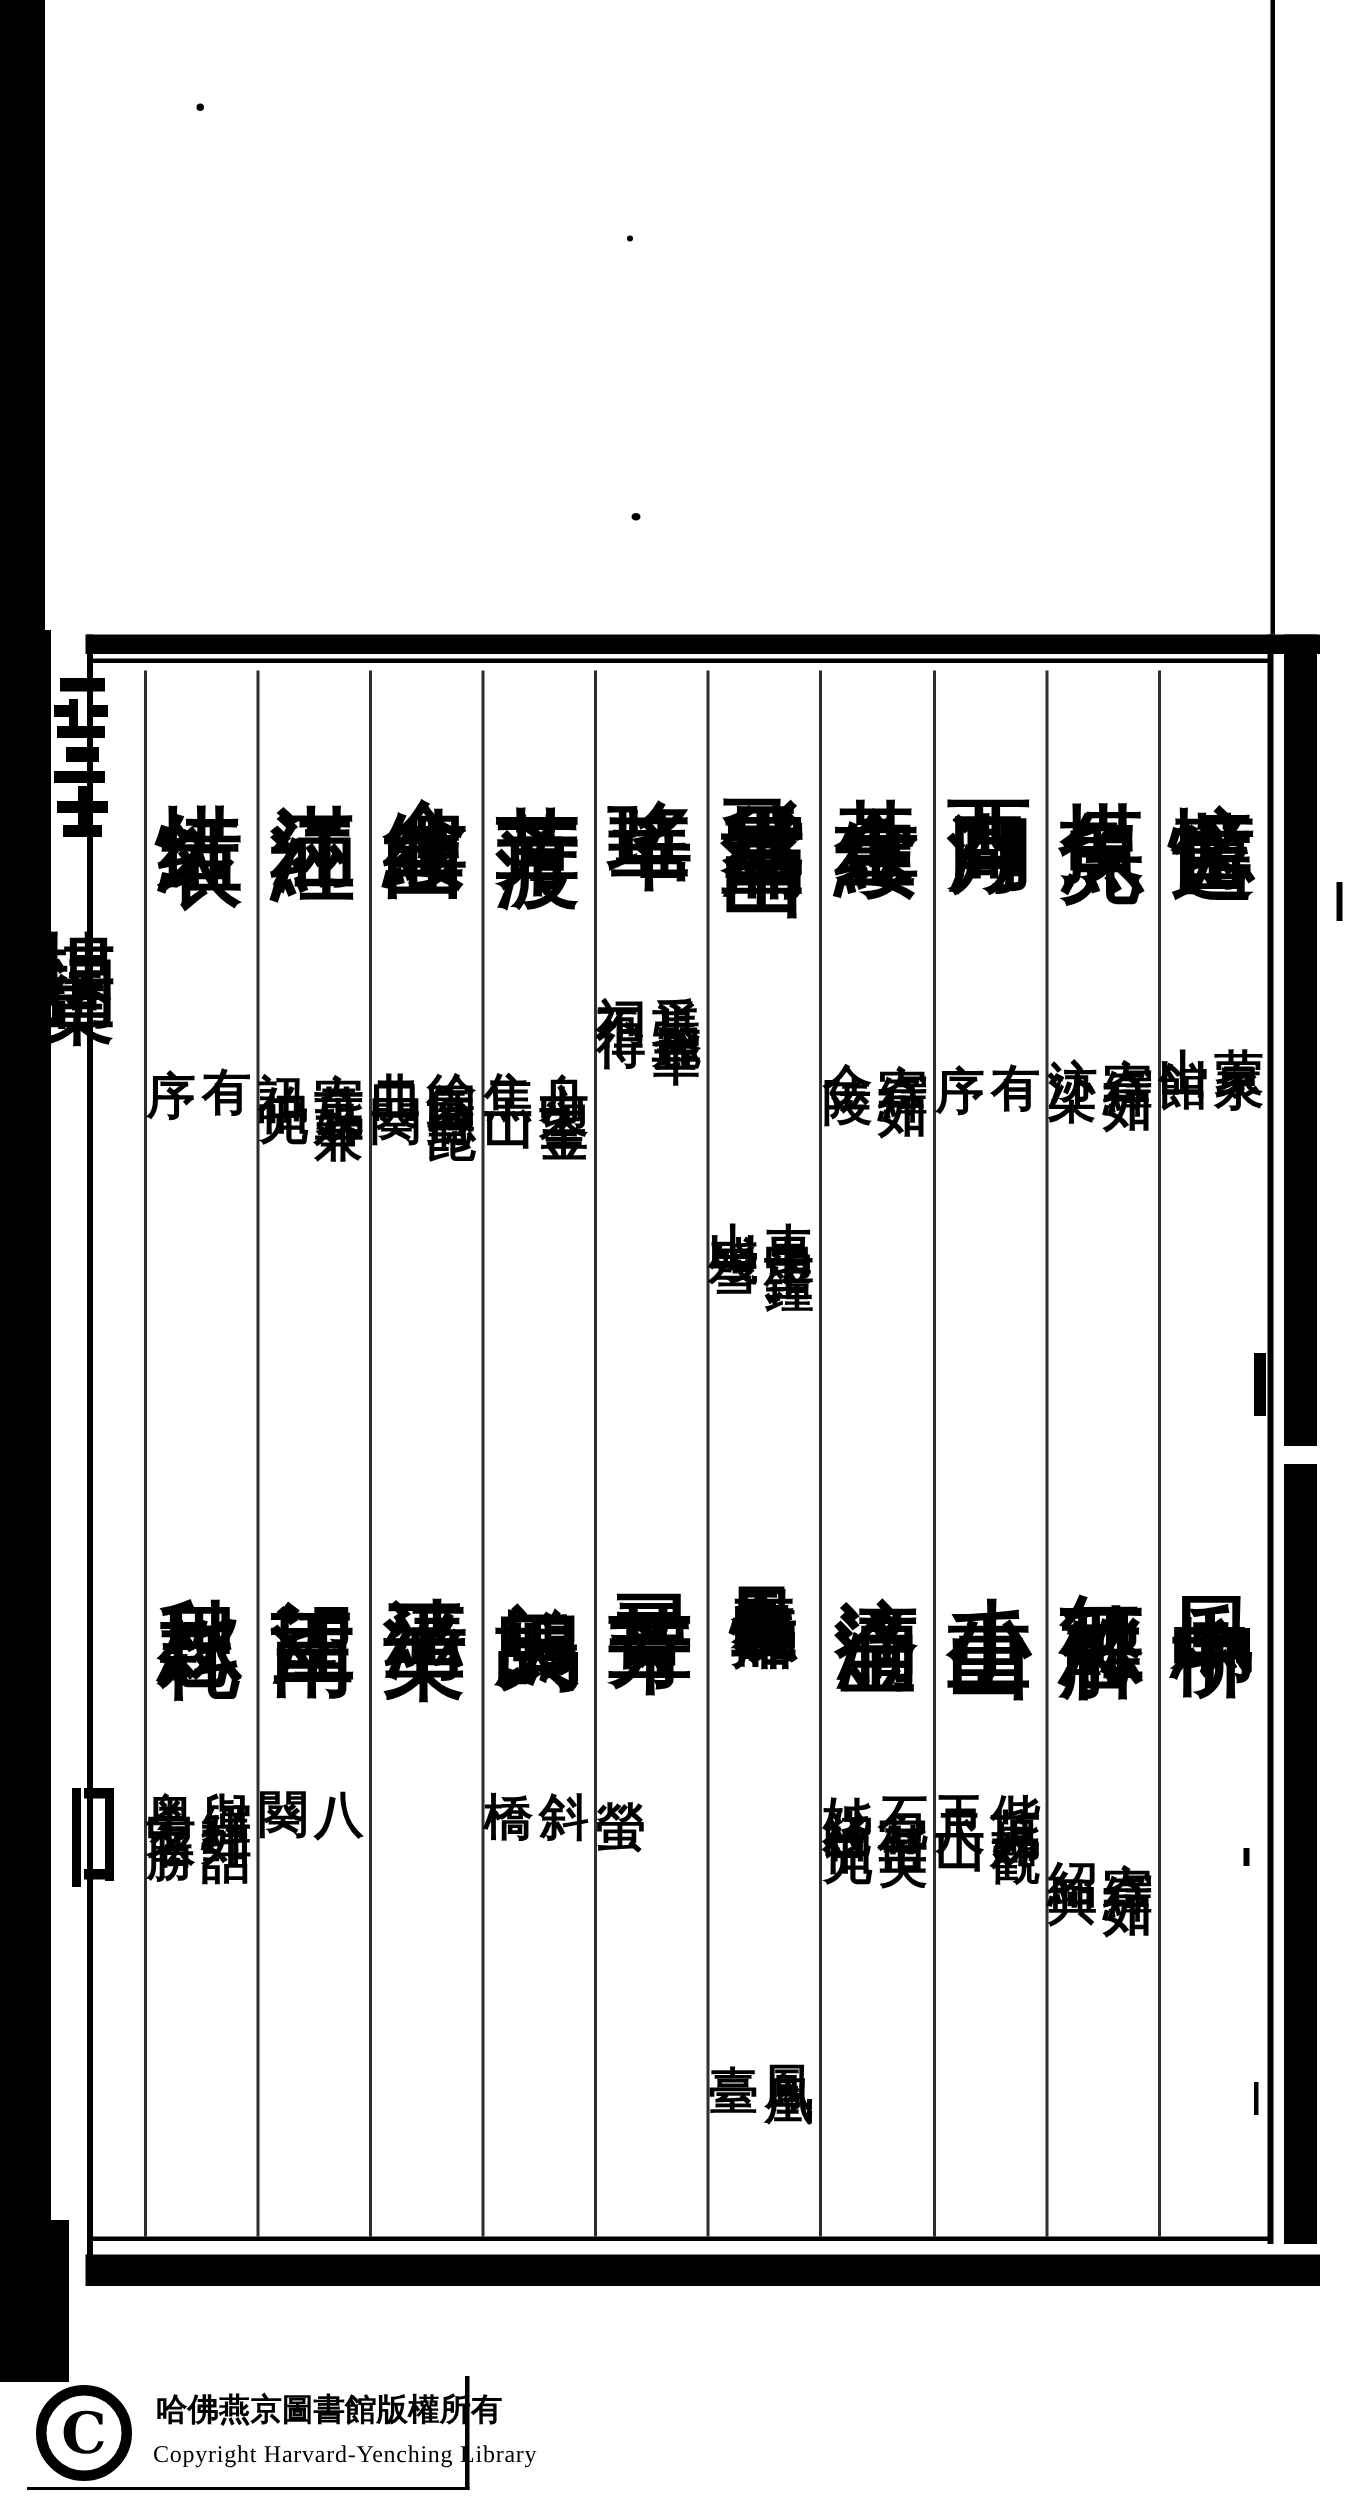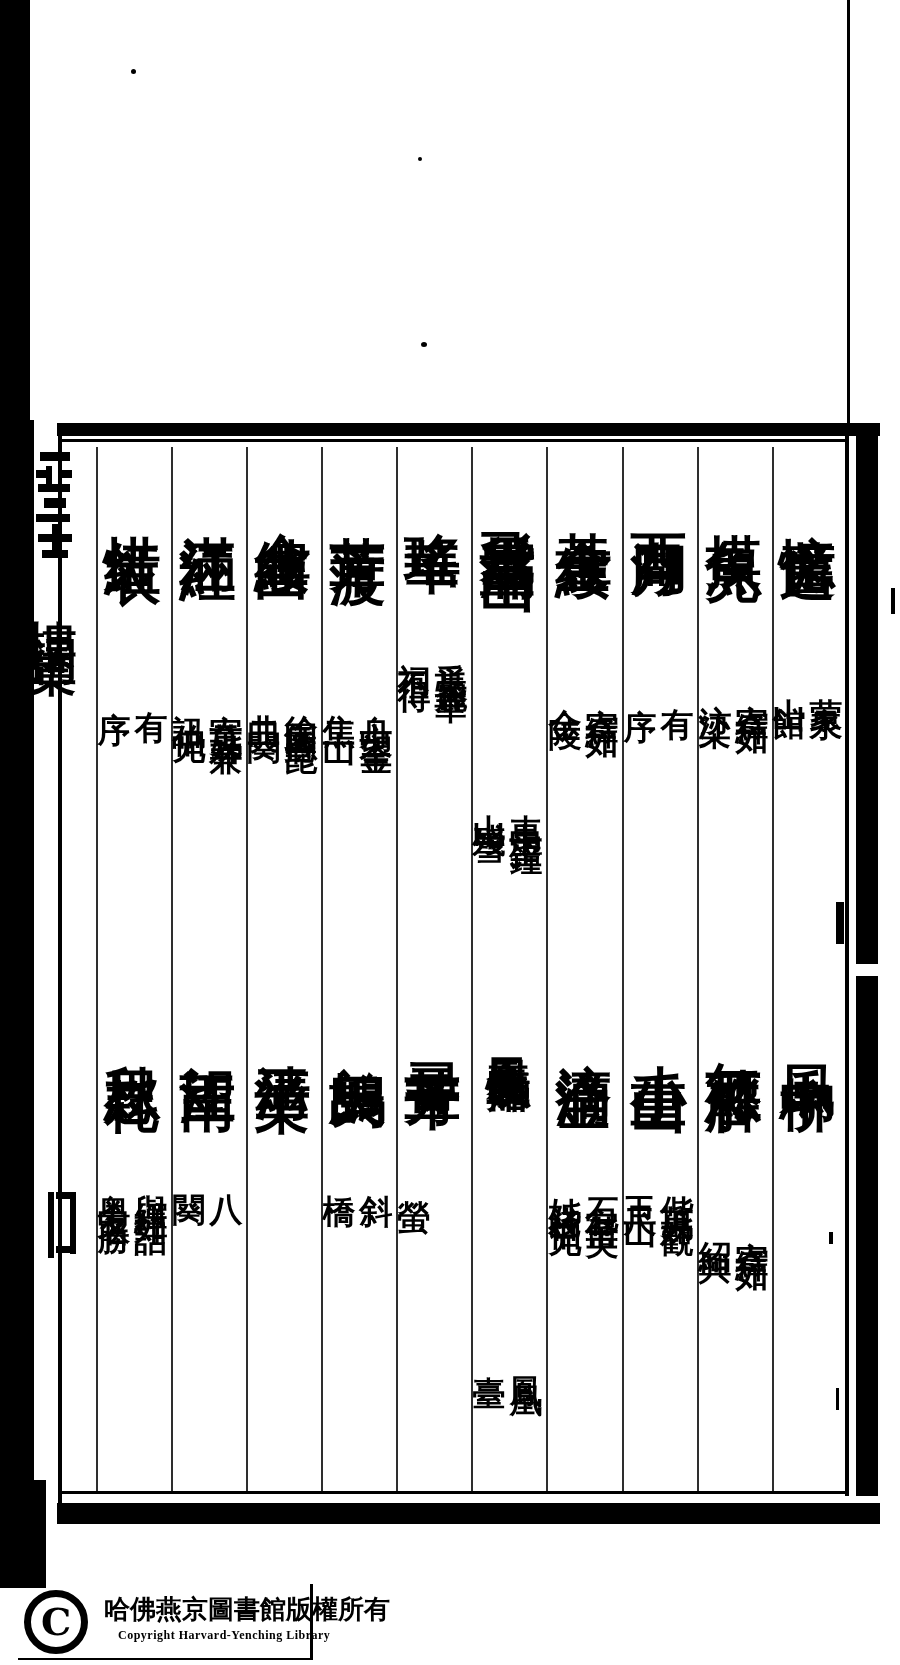--- a/index.html
+++ b/index.html
@@ -13,23 +13,23 @@
   .n{position:absolute;writing-mode:vertical-rl;font-weight:bold;}
   .n div{font-size:33px;line-height:37px;letter-spacing:9px;white-space:nowrap;}
   .spine{position:absolute;left:26px;top:580px;writing-mode:vertical-rl;font-weight:bold;
          font-size:50px;line-height:52px;letter-spacing:14px;}
   .speck{position:absolute;background:#000;border-radius:50%;}
   #stampbox{position:absolute;left:18px;top:1584px;width:292px;height:74px;
             border-right:3px solid #000;border-bottom:2px solid #000;}
   #copysym{position:absolute;left:6px;top:6px;width:50px;height:50px;border:7px solid #000;
            border-radius:50%;text-align:center;font-size:38px;line-height:50px;font-weight:bold;
            font-family:"DejaVu Serif",serif;}
-  #stampcn{position:absolute;left:86px;top:8px;font-size:26px;font-weight:bold;letter-spacing:0px;
+  #stampcn{position:absolute;left:86px;top:8px;font-size:21px;font-weight:bold;letter-spacing:0px;
            white-space:nowrap;}
-  #stampen{position:absolute;left:100px;top:44px;font-size:12px;font-weight:bold;letter-spacing:.5px;
+  #stampen{position:absolute;left:84px;top:44px;font-size:16px;font-weight:normal;letter-spacing:.5px;
            font-family:"Liberation Serif",serif;white-space:nowrap;}
 </style>
 </head>
 <body>
 
 <div id="page">
 
   <div class="bar" style="left:0;top:0;width:30px;height:1480px;"></div>
   <div class="bar" style="left:28px;top:420px;width:6px;height:1060px;"></div>
   <div class="bar" style="left:0;top:1480px;width:46px;height:108px;"></div>

